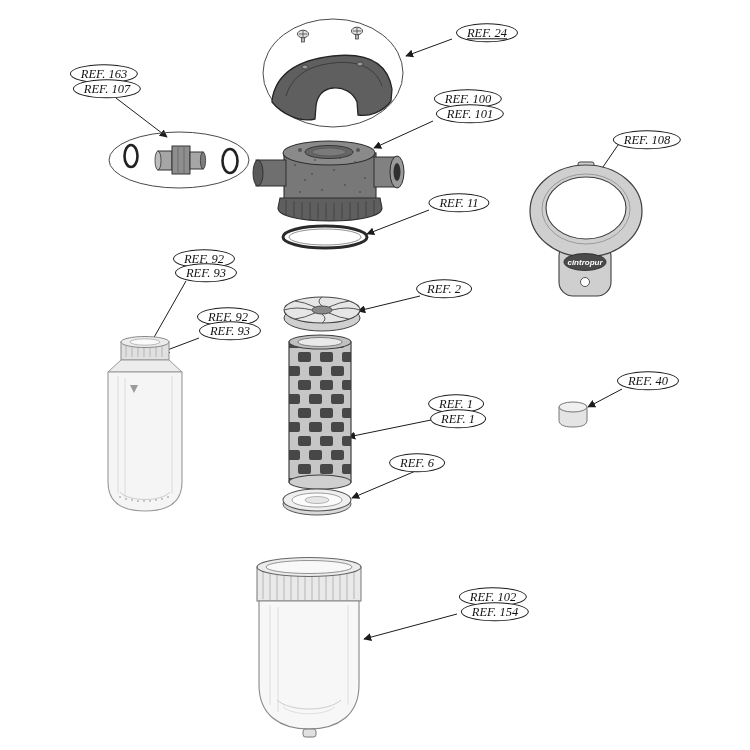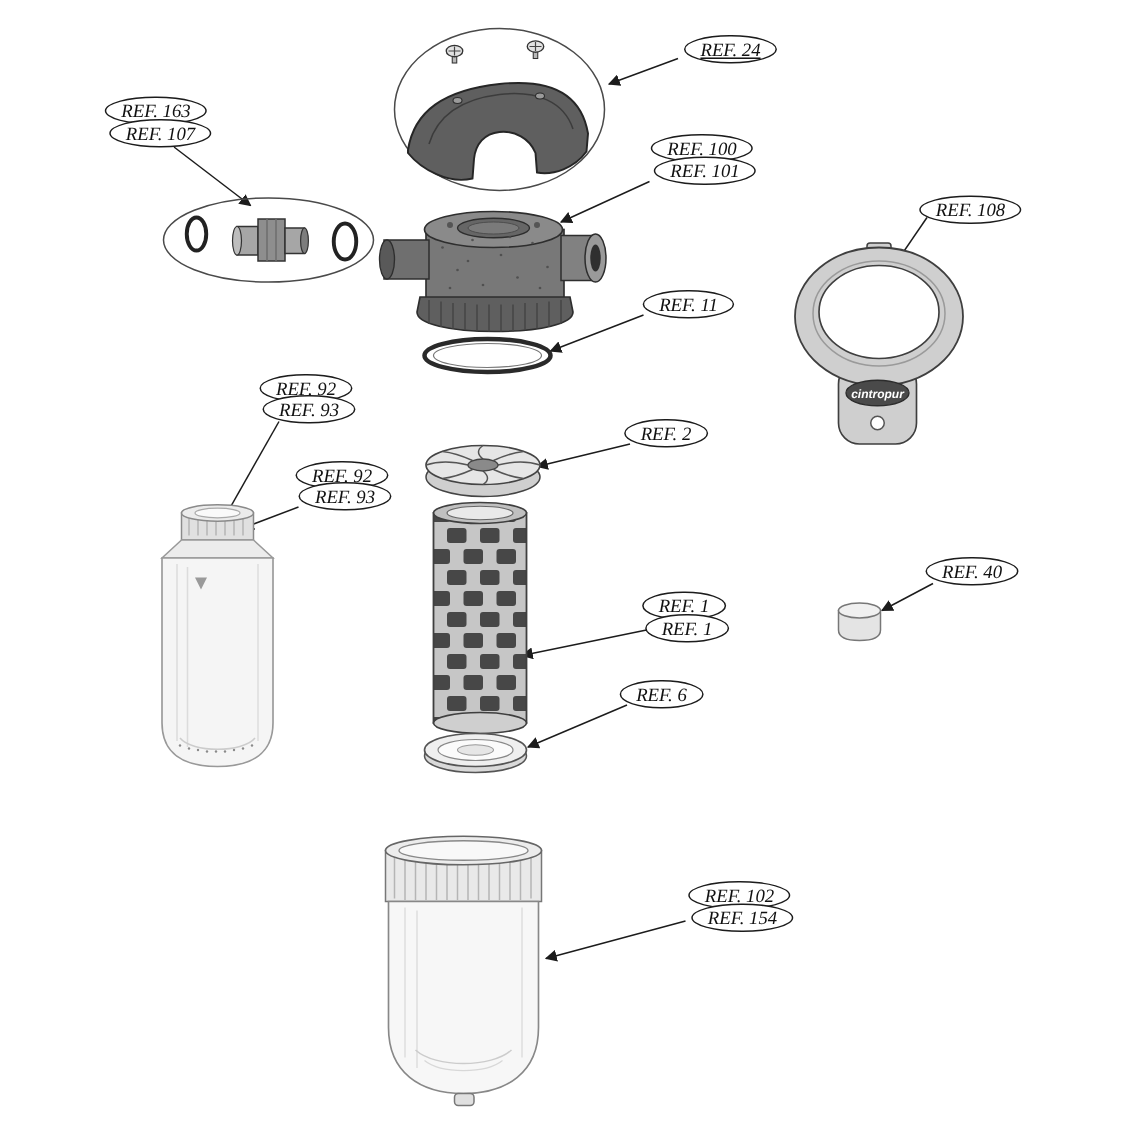--- a/index.html
+++ b/index.html
@@ -263,18 +263,18 @@
   <div class="ref" style="left:228px; top:317px;">REF. 92</div>
   <div class="ref" style="left:230px; top:331px;">REF. 93</div>
 
   <div class="ref" style="left:444px; top:289px;text-align:right;">REF. 2</div>
 
   <div class="ref" style="left:456px; top:404px;">REF. 1</div>
   <div class="ref" style="left:458px; top:419px;">REF. 1</div>
 
   <div class="ref" style="left:648px; top:381px;">REF. 40</div>
 
-  <div class="ref" style="left:441px; top:463px;">REF. 6</div>
+  <div class="ref" style="left:417px; top:463px;">REF. 6</div>
 
   <div class="ref" style="left:493px; top:597px;">REF. 102</div>
   <div class="ref" style="left:495px; top:612px;">REF. 154</div>
 
 </div>
 
 </body></html>

